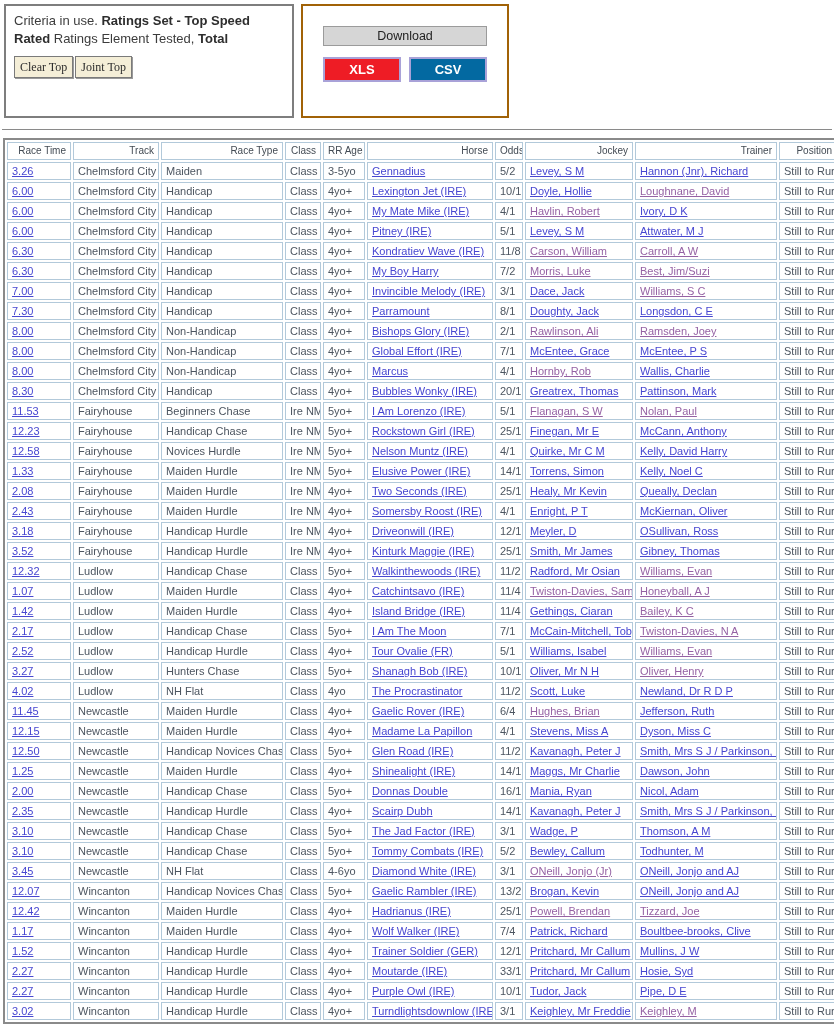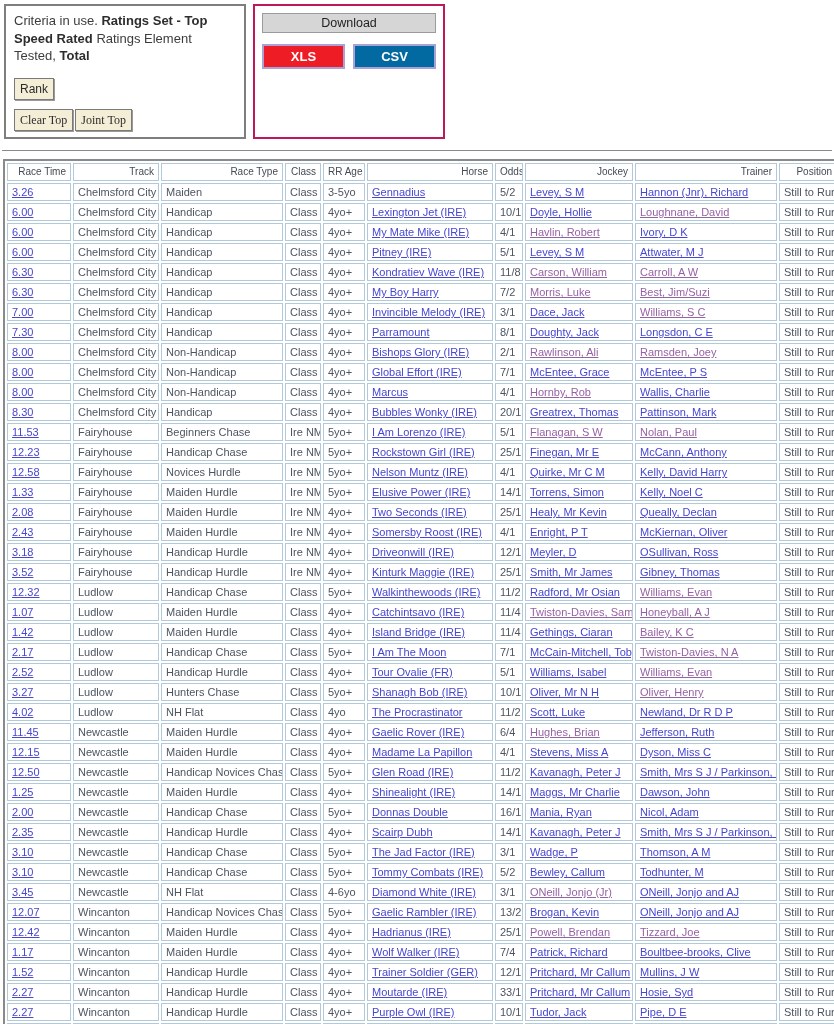--- a/index.html
+++ b/index.html
@@ -1,37 +1,37 @@
 <!DOCTYPE html>
 <html style="--link: #4747d1; --visited: #9562a4;"><head>
 <meta charset="utf-8">
 <style>
   html,body { margin:0; padding:0; background:#fff; }
   body { width:834px; font-family:"Liberation Sans", sans-serif; color:#4c5560; }
 
   
   .topbar { display:flex; align-items:stretch; gap:7px; margin:4px 0 0 4px; }
   .criteria-box {
-    box-sizing:border-box; width:242px; min-height:112px;
+    box-sizing:border-box; width:290px; min-height:112px;
     border:2px solid #7e7e7e; padding:6px 8px 6px 8px;
     font-size:13px; color:#3c3c3c; line-height:1.35;
   }
   .criteria-box b { font-weight:bold; color:#2e2e2e; }
   .btn {
     display:inline-block; background:#f4eed7; border:1px solid #7a7a7a;
     box-shadow:1px 1px 0 #9a9a9a; padding:2px 5px;
     font-size:12px; color:#2b2b2b; cursor:pointer; white-space:nowrap;
   }
   .rank-row { margin-top:13px; }
   .clear-row { margin-top:9px;font-family:Liberation Serif, serif; }
   .clear-row .btn + .btn { margin-left:2px; }
 
   .download-box {
-    box-sizing:border-box; width:192px; min-height:114px;
-    border:2px solid #be185d; padding:7px; background:#fff;
+    box-sizing:border-box; width:208px; min-height:114px;
+    border:2px solid #a16207; padding:20px; background:#fff;
   }
   .dl-header {
     background:#d6d6d6; border:1px solid #9b9b9b; text-align:center;
     font-size:12.5px; color:#222; padding:2px 0;
   }
   .dl-buttons { display:flex; gap:8px; margin-top:11px; }
   .dl-btn {
     box-sizing:border-box; flex:1; border:2px solid #a9a2d8;
     color:#fff; font-weight:bold; font-size:13px; text-align:center;
     padding:3px 0; cursor:pointer;
@@ -59,23 +59,20 @@
   col.c-odds{width:28px} col.c-jockey{width:108px} col.c-trainer{width:142px}
   col.c-pos{width:58px}
 </style>
 </head>
 <body>
 
 <div class="topbar">
   <div class="criteria-box">
     <div><span>Criteria in use. </span><b>Ratings Set - Top Speed Rated</b>
       <span>Ratings Element Tested, </span><b>Total</b></div>
-    <div class="rank-row">
-      <span class="btn">Rank</span>
-    </div>
     <div class="clear-row">
       <span class="btn">Clear Top</span><span class="btn">Joint Top</span>
     </div>
   </div>
 
   <div class="download-box">
     <div class="dl-header">Download</div>
     <div class="dl-buttons">
       <div class="dl-btn" id="xls-btn" style="background: rgb(238, 28, 37);">XLS</div>
       <div class="dl-btn" id="csv-btn" style="background: #0369a1;">CSV</div>

